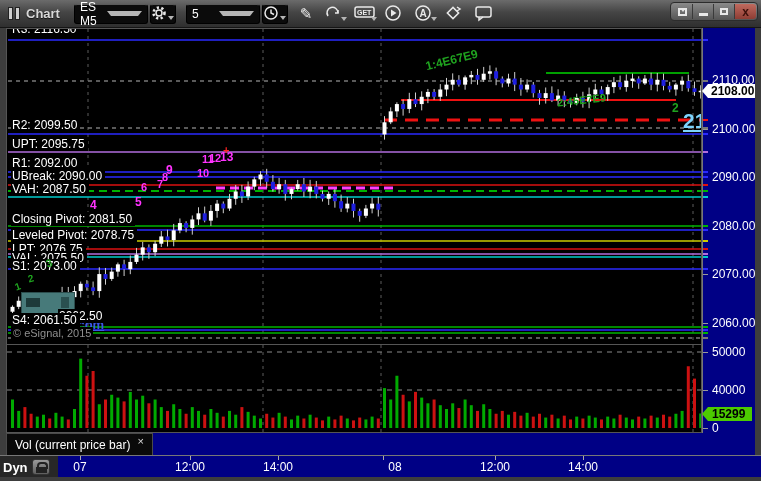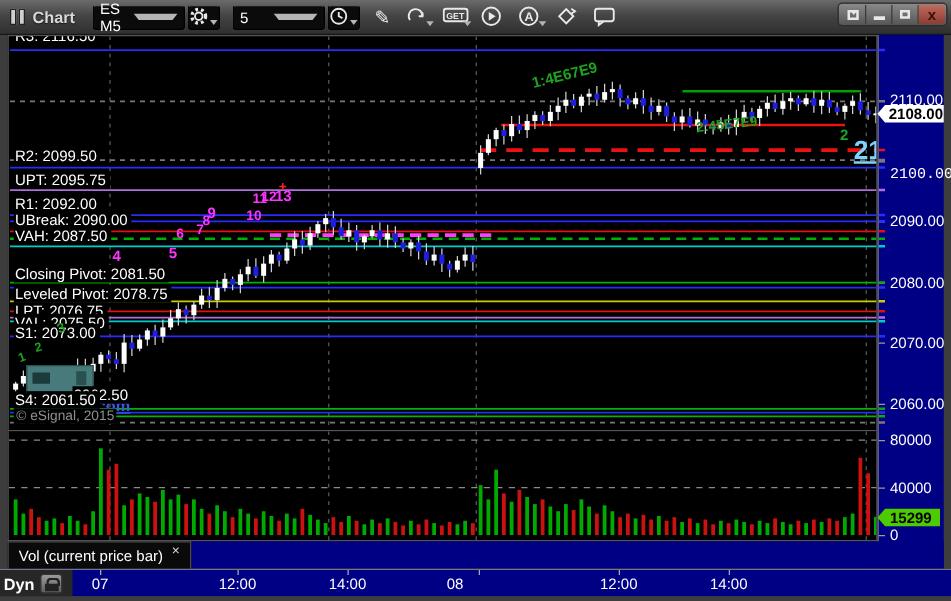--- a/index.html
+++ b/index.html
@@ -580,31 +580,31 @@
         <rect x="673.6" y="65.9" width="3" height="17.099999999999994" fill="#00aa00"></rect>
         <rect x="679.8000000000001" y="21.25" width="3" height="61.75" fill="#cc1111"></rect>
         <rect x="686" y="33.6" width="3" height="49.4" fill="#cc1111"></rect>
         <rect x="692.2" y="68.46594999999999" width="3" height="14.534050000000008" fill="#00aa00"></rect>
       </svg>
   </div>
 
   <div id="axis">
       <div class="axlbl" style="top: 45px;">2110.00</div>
       <div class="tick" style="top: 52px;"></div>
-      <div class="axlbl" style="top: 104px; font-family: Liberation Mono, monospace;">2100.00</div>
+      <div class="axlbl" style="top: 94px;">2100.00</div>
       <div class="tick" style="top: 101px;"></div>
       <div class="axlbl" style="top: 142px;">2090.00</div>
       <div class="tick" style="top: 149px;"></div>
       <div class="axlbl" style="top: 191px;">2080.00</div>
       <div class="tick" style="top: 198px;"></div>
       <div class="axlbl" style="top: 239px;">2070.00</div>
       <div class="tick" style="top: 246px;"></div>
       <div class="axlbl" style="top: 288px;">2060.00</div>
       <div class="tick" style="top: 295px;"></div>
-      <div class="axlbl" style="top: 317px;">80000</div>
+      <div class="axlbl" style="top: 317px;">50000</div>
       <div class="tick" style="top: 324px;"></div>
       <div class="axlbl" style="top: 355px;">40000</div>
       <div class="tick" style="top: 362px;"></div>
       <div class="axlbl" style="top: 393px;">0</div>
       <div class="tick" style="top: 400px;"></div>
       <div class="ctick" style="top: 11px; background: rgb(42, 42, 255);"></div>
       <div class="ctick" style="top: 52px; background: rgb(120, 120, 120);"></div>
       <div class="ctick" style="top: 99px; background: rgb(120, 120, 120);"></div>
       <div class="ctick" style="top: 105px; background: rgb(42, 42, 255);"></div>
       <div class="ctick" style="top: 123px; background: rgb(176, 109, 220);"></div>
@@ -640,21 +640,21 @@
     <div id="dynbox">
       <span class="dyn">Dyn</span>
       <span class="lockbtn"></span>
     </div>
   <div class="tlabel" style="left: 80px;">07</div>
       <div class="ttick" style="left: 80px;"></div>
       <div class="tlabel" style="left: 190px;">12:00</div>
       <div class="ttick" style="left: 190px;"></div>
       <div class="tlabel" style="left: 278px;">14:00</div>
       <div class="ttick" style="left: 278px;"></div>
-      <div class="tlabel" style="left: 364px;">08</div>
+      <div class="tlabel" style="left: 395px;">08</div>
       <div class="ttick" style="left: 383px;"></div>
       <div class="tlabel" style="left: 495px;">12:00</div>
       <div class="ttick" style="left: 495px;"></div>
       <div class="tlabel" style="left: 583px;">14:00</div>
       <div class="ttick" style="left: 583px;"></div>
     </div>
 
   <div id="frame-bottom"></div>
 </div>
 

